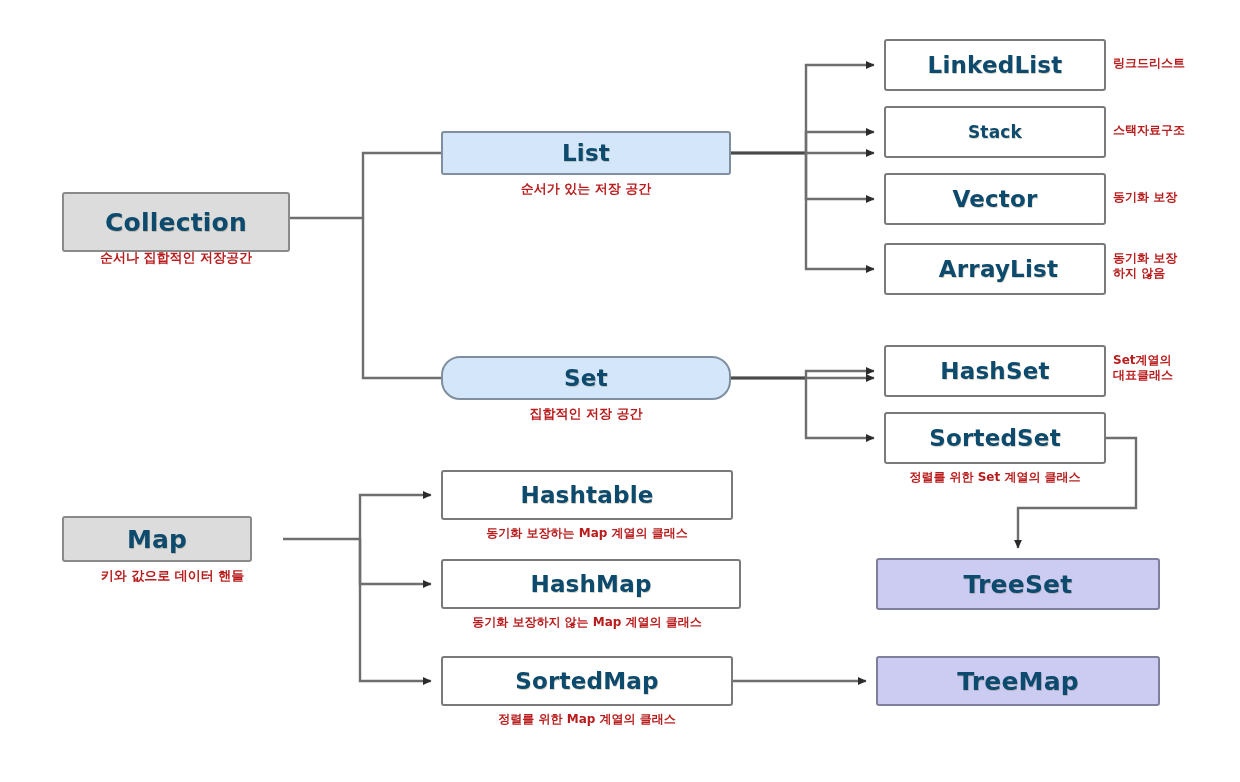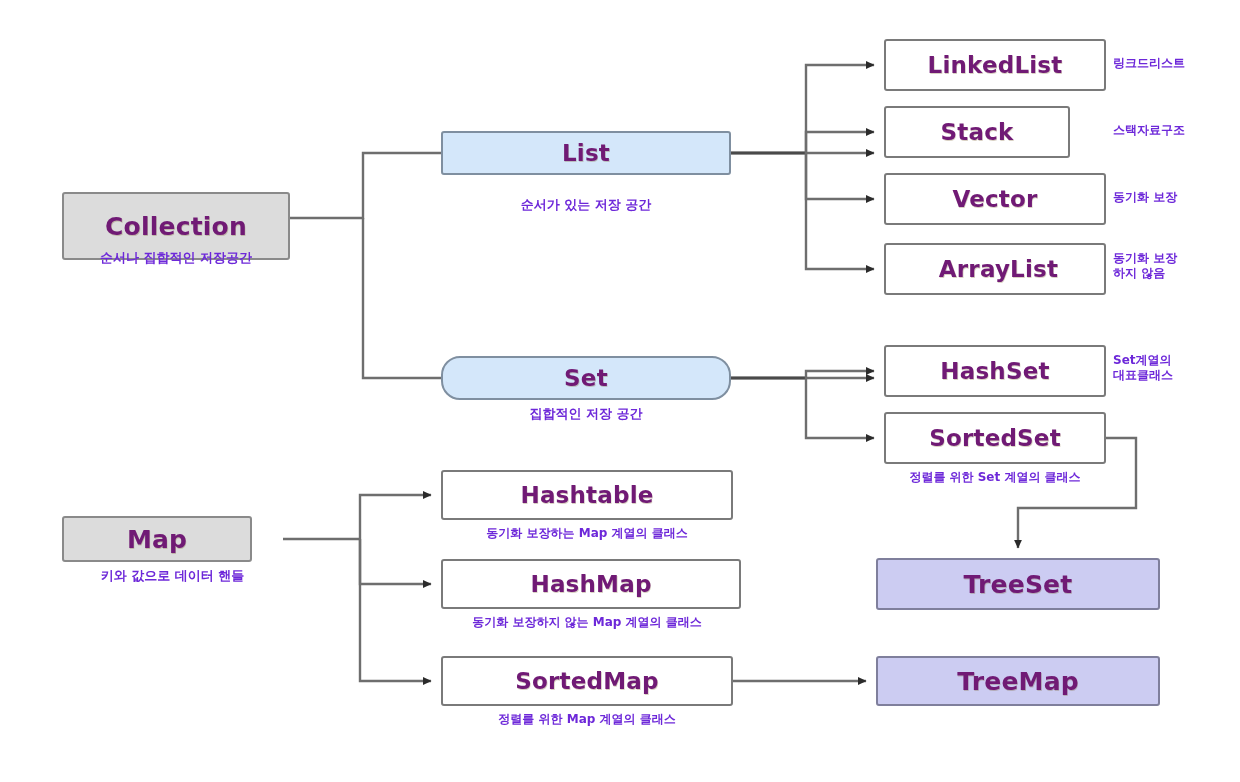--- a/index.html
+++ b/index.html
@@ -24,21 +24,21 @@
   }
   .node {
     position: absolute;
     box-sizing: border-box;
     display: flex;
     align-items: center;
     justify-content: center;
     border: 2px solid #7f1d1d;
     border-radius: 3px;
     font-weight: bold;
-    color: #701a75;
+    color: #0c4a6e;
     letter-spacing: 0.2px;
     text-shadow: 0.6px 0.6px 0 rgba(120,90,40,0.28);
     z-index: 2;
   }
   .node.gray {
     background: #dcdcdc;
     border-color: #8a8a8a;
   }
   .node.blue {
     background: #d4e7fa;
@@ -47,21 +47,21 @@
   .node.white {
     background: #ffffff;
     border-color: #7a7a7a;
   }
   .node.lav {
     background: #ccccf2;
     border-color: #7f7f9c;
   }
   .caption {
     position: absolute;
-    color: #6d28d9;
+    color: #b91c1c;
     font-weight: bold;
     text-align: center;
     line-height: 1.22;
     white-space: pre-line;
     z-index: 2;
   }
   .caption.left {
     text-align: left;
   }
 </style>
@@ -96,41 +96,41 @@
 
       <path d="M283,539 L360,539" stroke="#6e6e6e"></path>
       <path d="M360,539 L360,495 L431,495" marker-end="url(#ah)" stroke="#6e6e6e"></path>
       <path d="M360,539 L360,584 L431,584" marker-end="url(#ah)" stroke="#6e6e6e"></path>
       <path d="M360,539 L360,681 L431,681" marker-end="url(#ah)" stroke="#6e6e6e"></path>
 
       <path d="M733,681 L866,681" marker-end="url(#ah)" stroke="#6e6e6e"></path>
     </g>
   </svg>
 
-<div class="node gray" style="left: 62px; top: 192px; width: 228px; height: 68px; font-size: 25px;">
+<div class="node gray" style="left: 62px; top: 192px; width: 228px; height: 60px; font-size: 25px;">
       <span>Collection</span>
     </div>
     <div class="caption" style="font-size: 13px; left: 62px; width: 228px; top: 250px;">순서나 집합적인 저장공간</div>
     <div class="node blue" style="left: 441px; top: 131px; width: 290px; height: 44px; font-size: 23px;">
       <span>List</span>
     </div>
-    <div class="caption" style="font-size: 13px; left: 441px; width: 290px; top: 181px; margin-top: 16px;">순서가 있는 저장 공간</div>
+    <div class="caption" style="font-size: 13px; left: 441px; width: 290px; top: 181px;">순서가 있는 저장 공간</div>
     <div class="node blue" style="left: 441px; top: 356px; width: 290px; height: 44px; font-size: 23px; border-radius: 19px;">
       <span>Set</span>
     </div>
     <div class="caption" style="font-size: 13px; left: 441px; width: 290px; top: 406px;">집합적인 저장 공간</div>
     <div class="node gray" style="left: 62px; top: 516px; width: 190px; height: 46px; font-size: 25px;">
       <span>Map</span>
     </div>
     <div class="caption" style="font-size: 13px; left: 62px; width: 221px; top: 568px;">키와 값으로 데이터 핸들</div>
     <div class="node white" style="left: 884px; top: 39px; width: 222px; height: 52px; font-size: 23px;">
       <span>LinkedList</span>
     </div>
     <div class="caption left" style="font-size: 12px; left: 1113px; top: 56px;">링크드리스트</div>
-    <div class="node white" style="left: 884px; top: 106px; width: 186px; height: 52px; font-size: 23px;">
+    <div class="node white" style="left: 884px; top: 106px; width: 222px; height: 52px; font-size: 17px;">
       <span>Stack</span>
     </div>
     <div class="caption left" style="font-size: 12px; left: 1113px; top: 123px;">스택자료구조</div>
     <div class="node white" style="left: 884px; top: 173px; width: 222px; height: 52px; font-size: 23px;">
       <span>Vector</span>
     </div>
     <div class="caption left" style="font-size: 12px; left: 1113px; top: 190px;">동기화 보장</div>
     <div class="node white" style="left: 884px; top: 243px; width: 222px; height: 52px; font-size: 23px; padding-left: 7px;">
       <span>ArrayList</span>
     </div>

